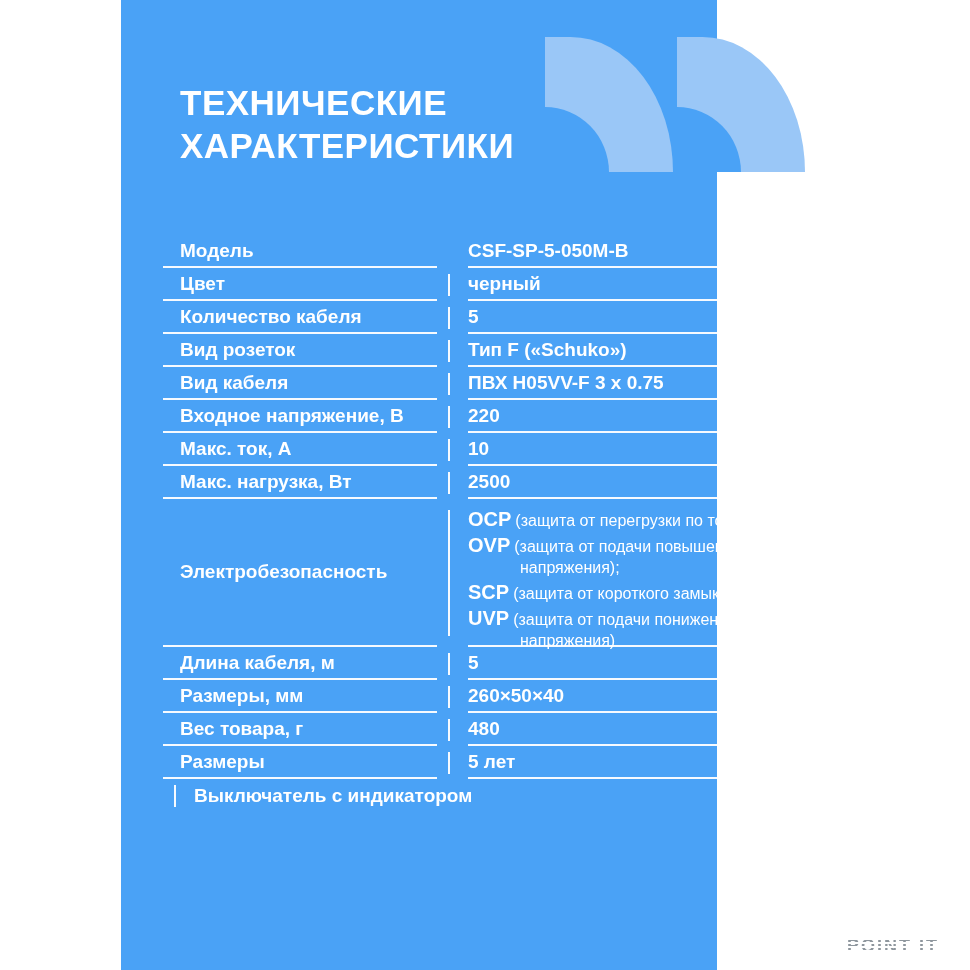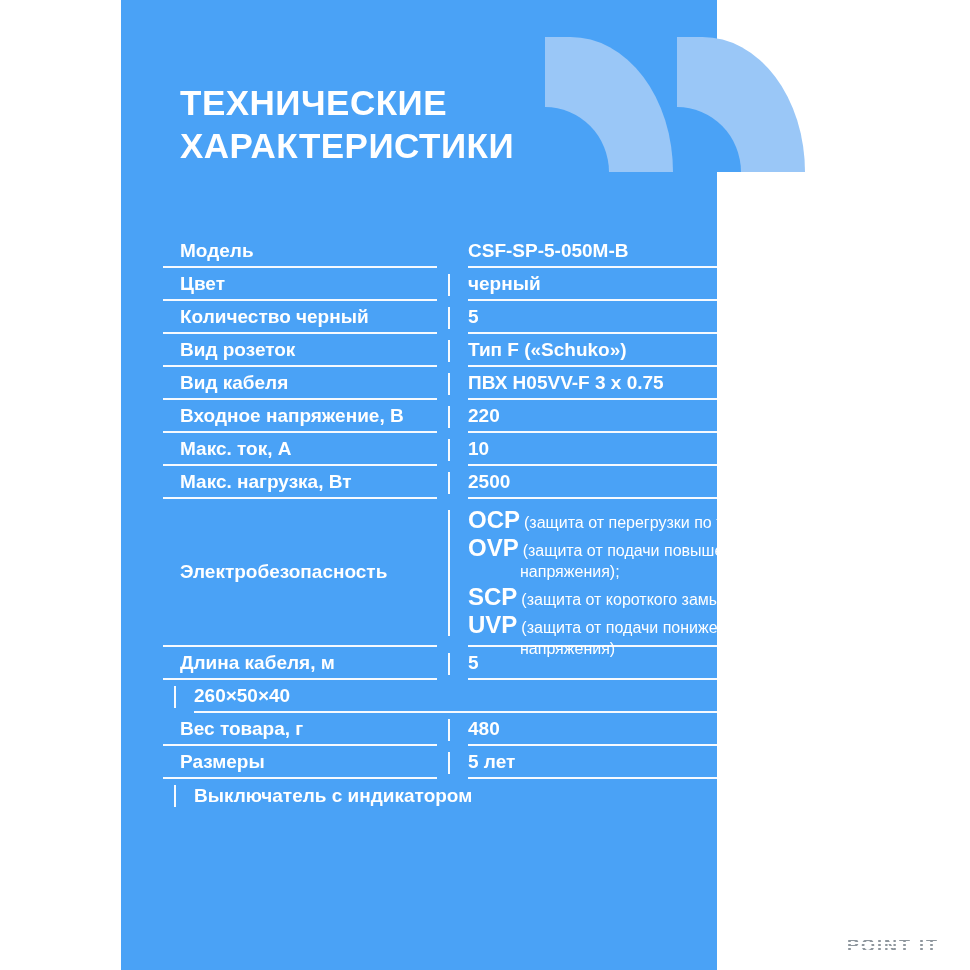--- a/index.html
+++ b/index.html
@@ -54,21 +54,21 @@
   .val{
     flex:1;display:flex;align-items:center;
     border-bottom:2px solid rgba(255,255,255,.95);
   }
   .row.last .lbl,.row.last .val{border-bottom:none;}
   .val-block{display:block;padding:10px 0 8px 0;}
   .safety-item{
     padding-left:52px;text-indent:-52px;
     font-size:16px;font-weight:400;line-height:21px;margin-bottom:4px;
   }
-  .safety-item .abbr{font-size:24px;font-weight:700;margin-right:4px;}
+  .safety-item .abbr{font-size:20px;font-weight:700;margin-right:4px;}
 
   
   .watermark{
     position:absolute;left:847px;top:936px;height:24px;
     font-size:18px;font-weight:700;letter-spacing:2px;
     color:#8e969d;white-space:nowrap;
   }
   .watermark::after{
     content:'';position:absolute;inset:0;
     background:repeating-linear-gradient(to bottom,rgba(255,255,255,0) 0 2.5px,#ffffff 2.5px 4px);
@@ -95,21 +95,21 @@
       <div class="val">CSF-SP-5-050M-B</div>
     </div>
 
     <div class="row">
       <div class="lbl">Цвет</div>
       <div class="sep"></div>
       <div class="val">черный</div>
     </div>
 
     <div class="row">
-      <div class="lbl">Количество черный</div>
+      <div class="lbl">Количество кабеля</div>
       <div class="sep"></div>
       <div class="val">5</div>
     </div>
 
     <div class="row">
       <div class="lbl">Вид розеток</div>
       <div class="sep"></div>
       <div class="val">Тип F («Schuko»)</div>
     </div>
 
@@ -148,20 +148,21 @@
       </div>
     </div>
 
     <div class="row">
       <div class="lbl">Длина кабеля, м</div>
       <div class="sep"></div>
       <div class="val">5</div>
     </div>
 
     <div class="row">
+      <div class="lbl">Размеры, мм</div>
       <div class="sep"></div>
       <div class="val">260×50×40</div>
     </div>
 
     <div class="row">
       <div class="lbl">Вес товара, г</div>
       <div class="sep"></div>
       <div class="val">480</div>
     </div>
 

